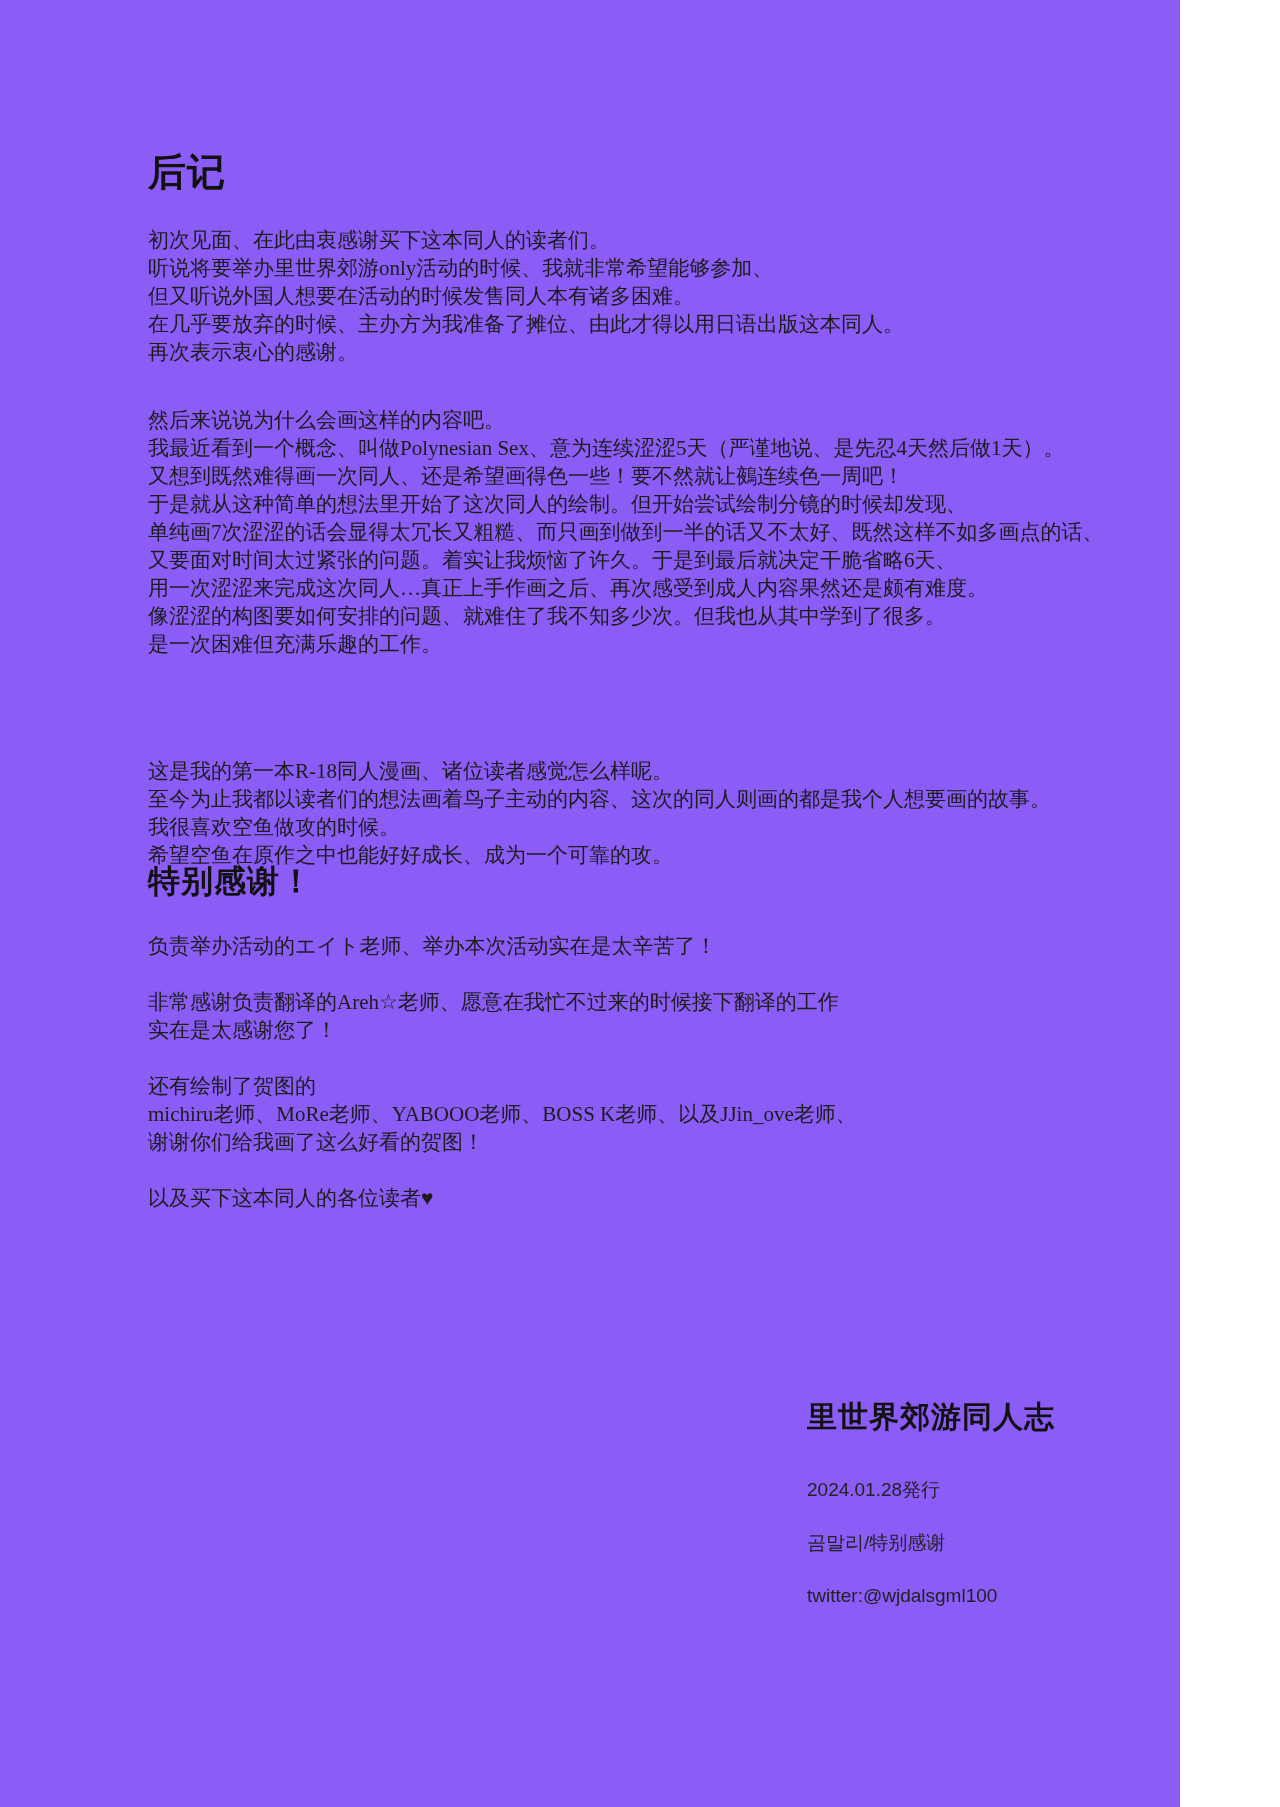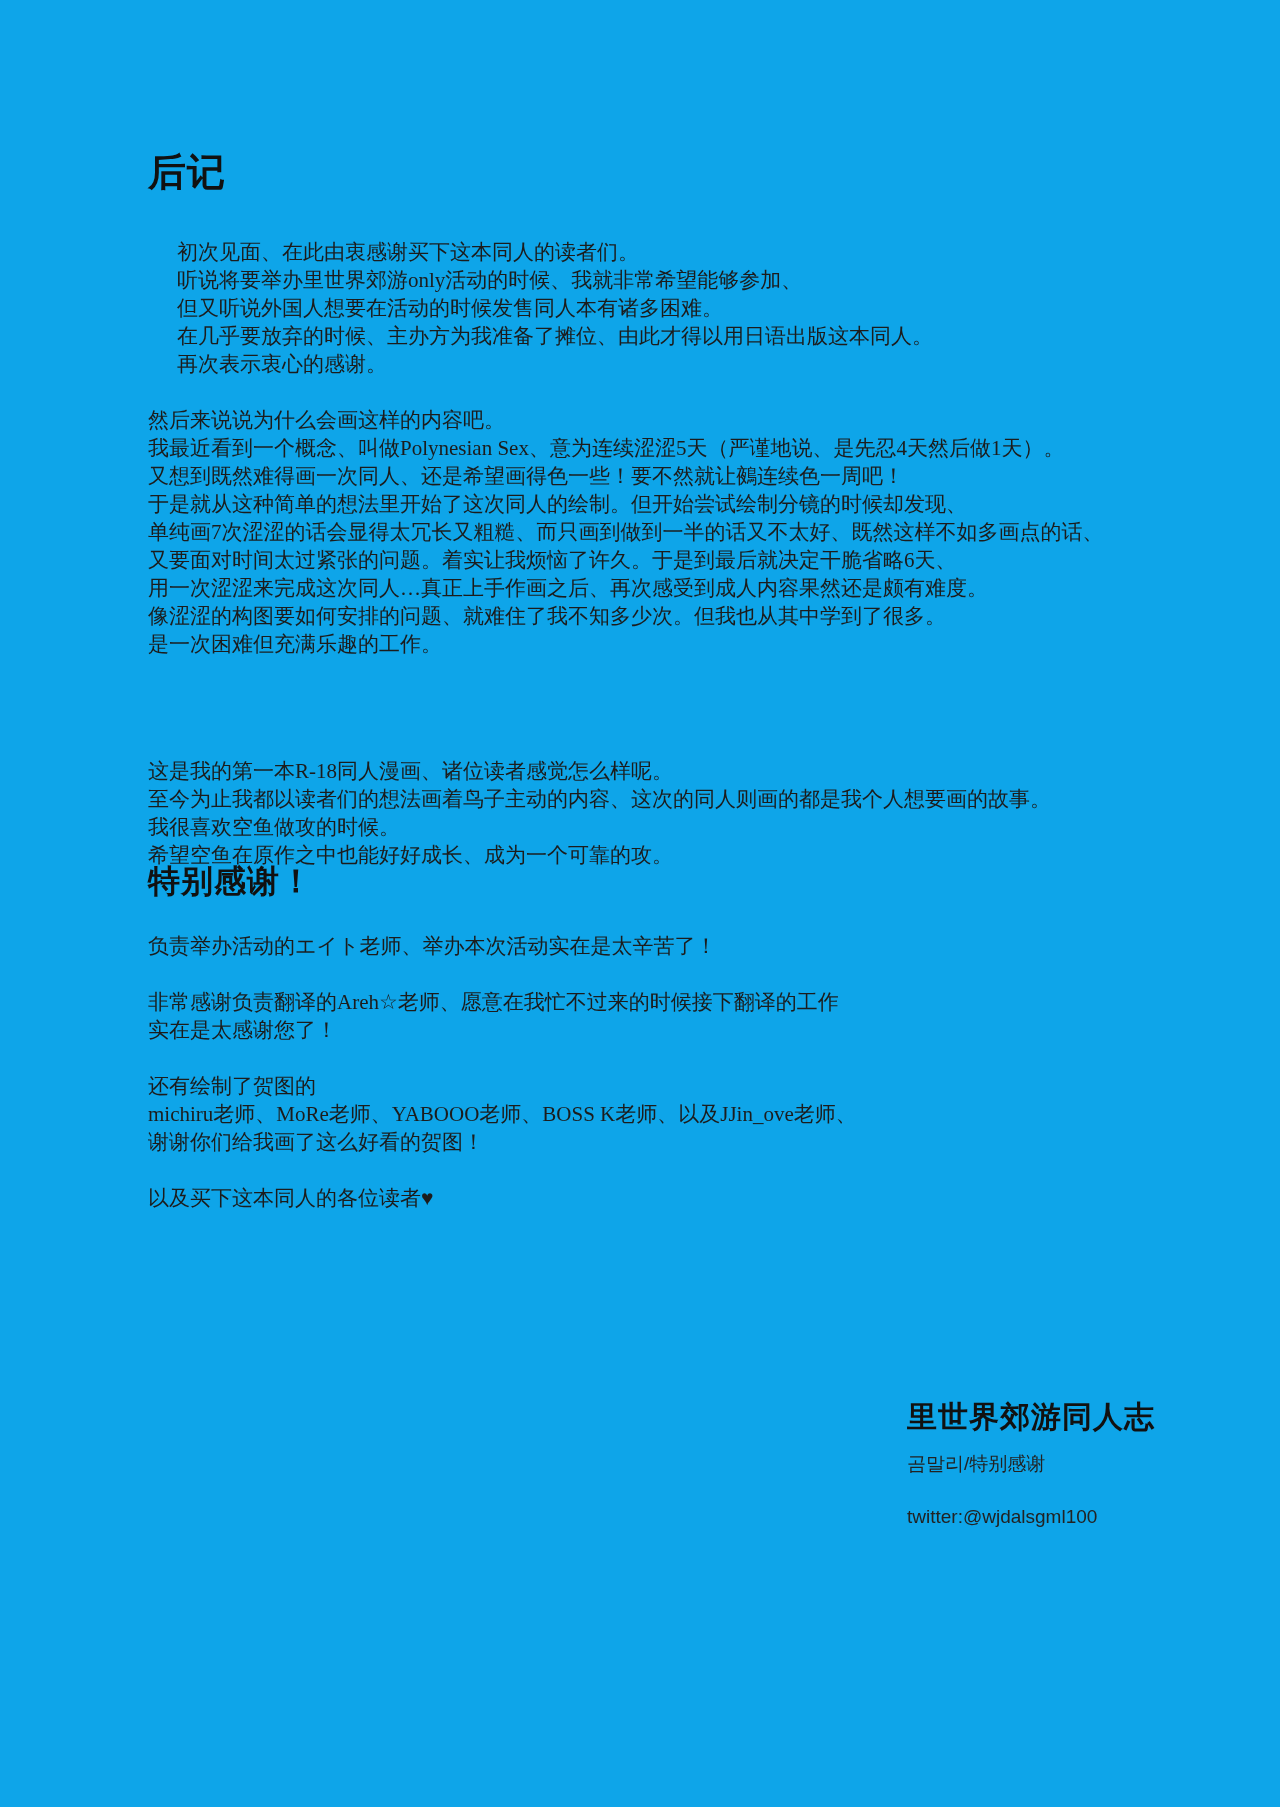--- a/index.html
+++ b/index.html
@@ -1,19 +1,19 @@
 <!DOCTYPE html>
 <html><head>
 <meta charset="utf-8">
 <style>
   html,body{margin:0;padding:0;background:#ffffff;}
   .page{
     position:relative;
-    width:1280px;height:1807px;
-    background:#0ea5e9;
+    width:1180px;height:1807px;
+    background:#8b5cf6;
     color:#1a1a1a;
     overflow:hidden;
     font-family:"Liberation Serif","DejaVu Serif",serif;
   }
   .h1{
     position:absolute;left:148px;top:152px;
     font-family:"Liberation Sans","DejaVu Sans",sans-serif;
     font-weight:700;font-size:38px;line-height:1.1;
     letter-spacing:1px;color:#111;
   }
@@ -23,21 +23,21 @@
     font-weight:700;font-size:32px;line-height:1.1;
     letter-spacing:1px;color:#111;
   }
   .para{
     position:absolute;left:148px;
     font-size:21px;line-height:28px;
     white-space:pre-line;
     color:#1c1c1c;
     max-width:1030px;
   }
-  #para-intro{top:238px;margin-left:29px;}
+  #para-intro{top:226px;}
   #para-concept{top:406px;}
   #para-r18{top:737px;margin-top:20px;}
   #para-thanks{top:932px;}
   .colophon{
     position:absolute;right:125px;top:1396px;
     font-family:"Liberation Sans","DejaVu Sans",sans-serif;
     color:#111;
   }
   .colophon-title{
     font-weight:700;
@@ -87,17 +87,18 @@
 实在是太感谢您了！
 
 还有绘制了贺图的
 michiru老师、MoRe老师、YABOOO老师、BOSS K老师、以及JJin_ove老师、
 谢谢你们给我画了这么好看的贺图！
 
 以及买下这本同人的各位读者♥</div>
 
   <div class="colophon">
     <div class="colophon-title">里世界郊游同人志</div>
+    <div class="colophon-line gap">2024.01.28発行</div>
     <div class="colophon-line">곰말리/特别感谢</div>
     <div class="colophon-line">twitter:@wjdalsgml100</div>
   </div>
 
 </div>
 
 </body></html>

